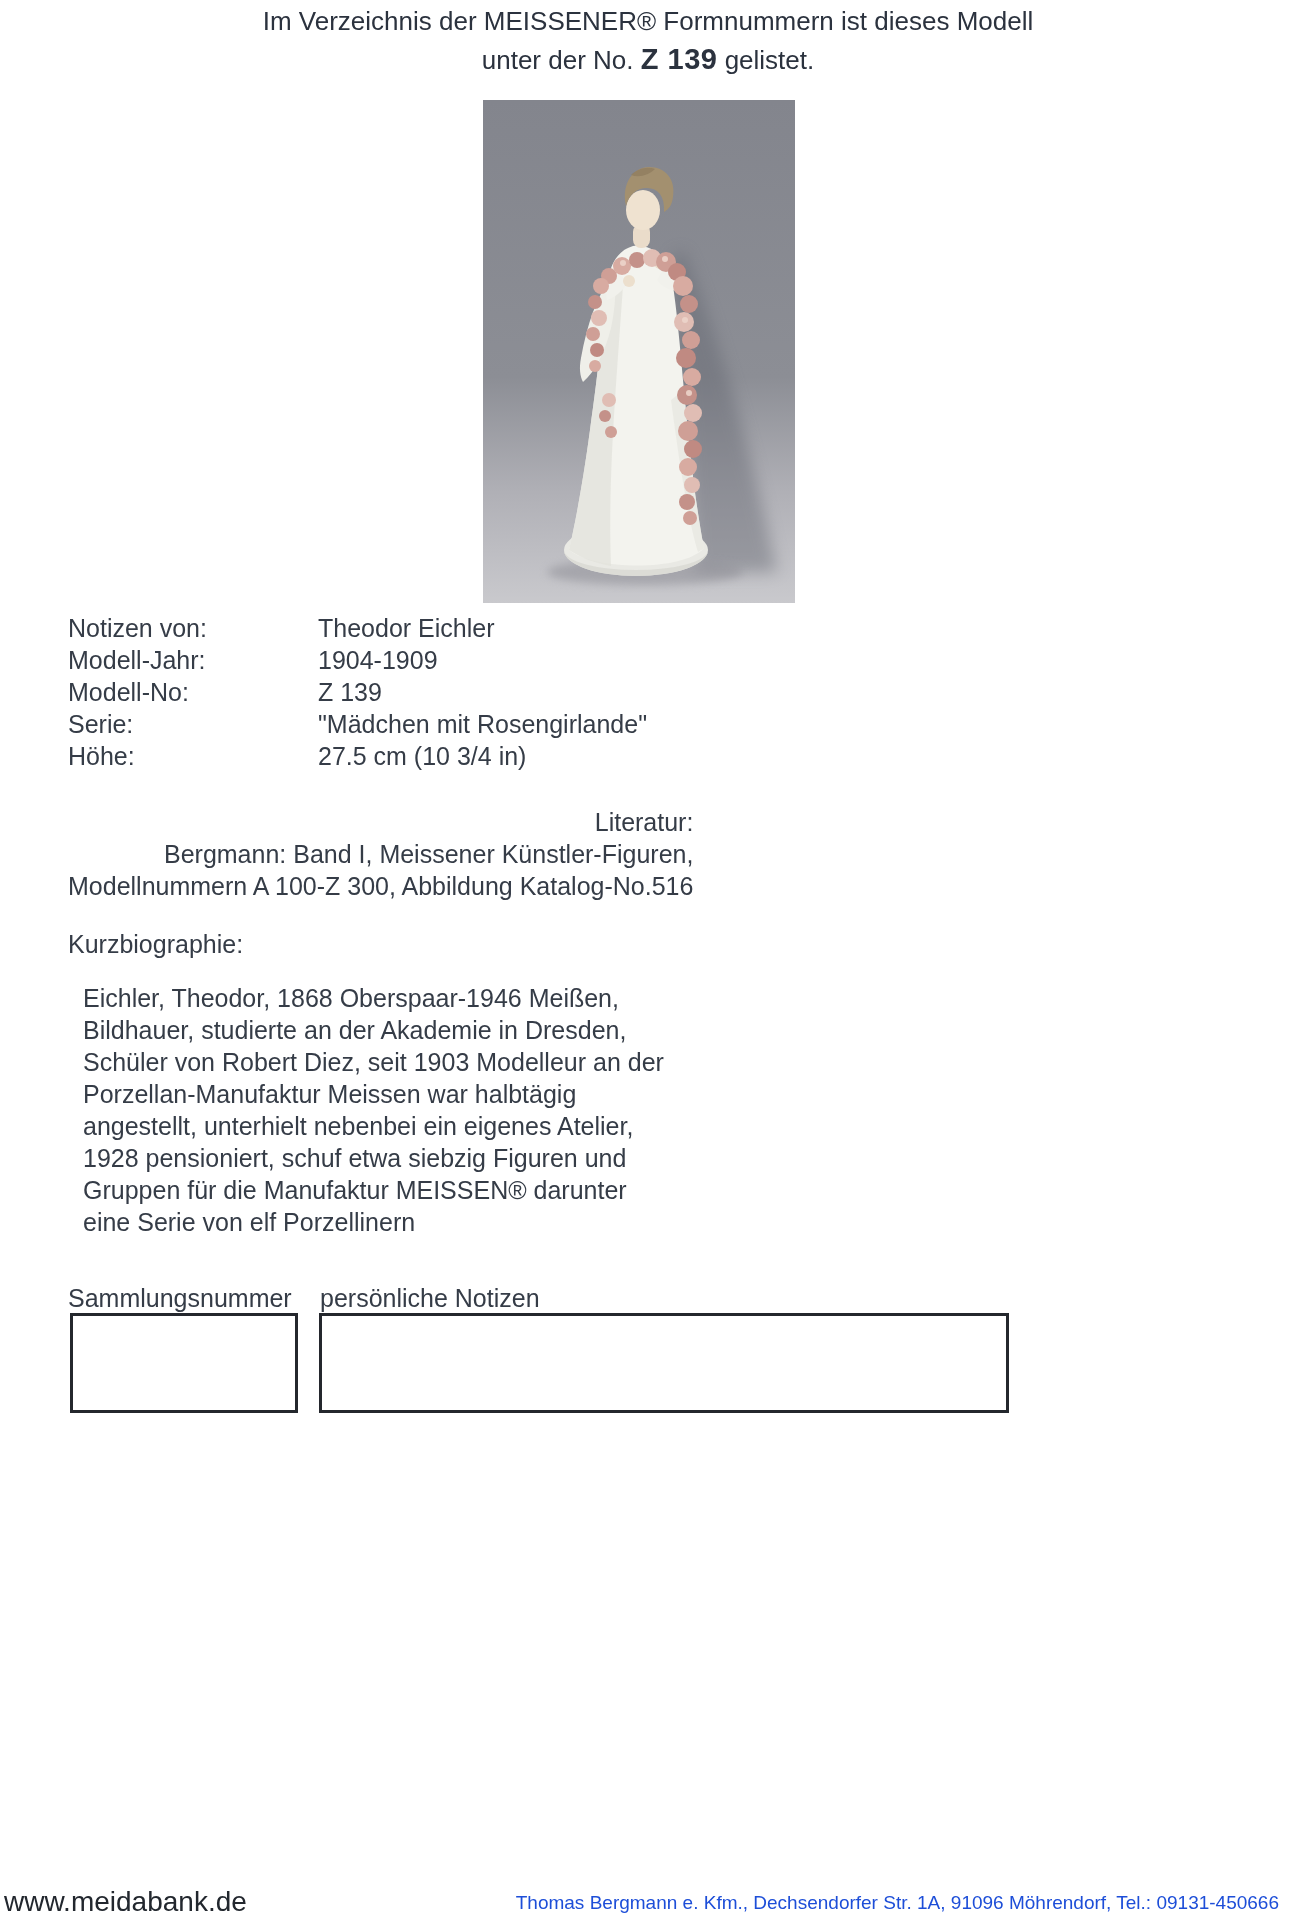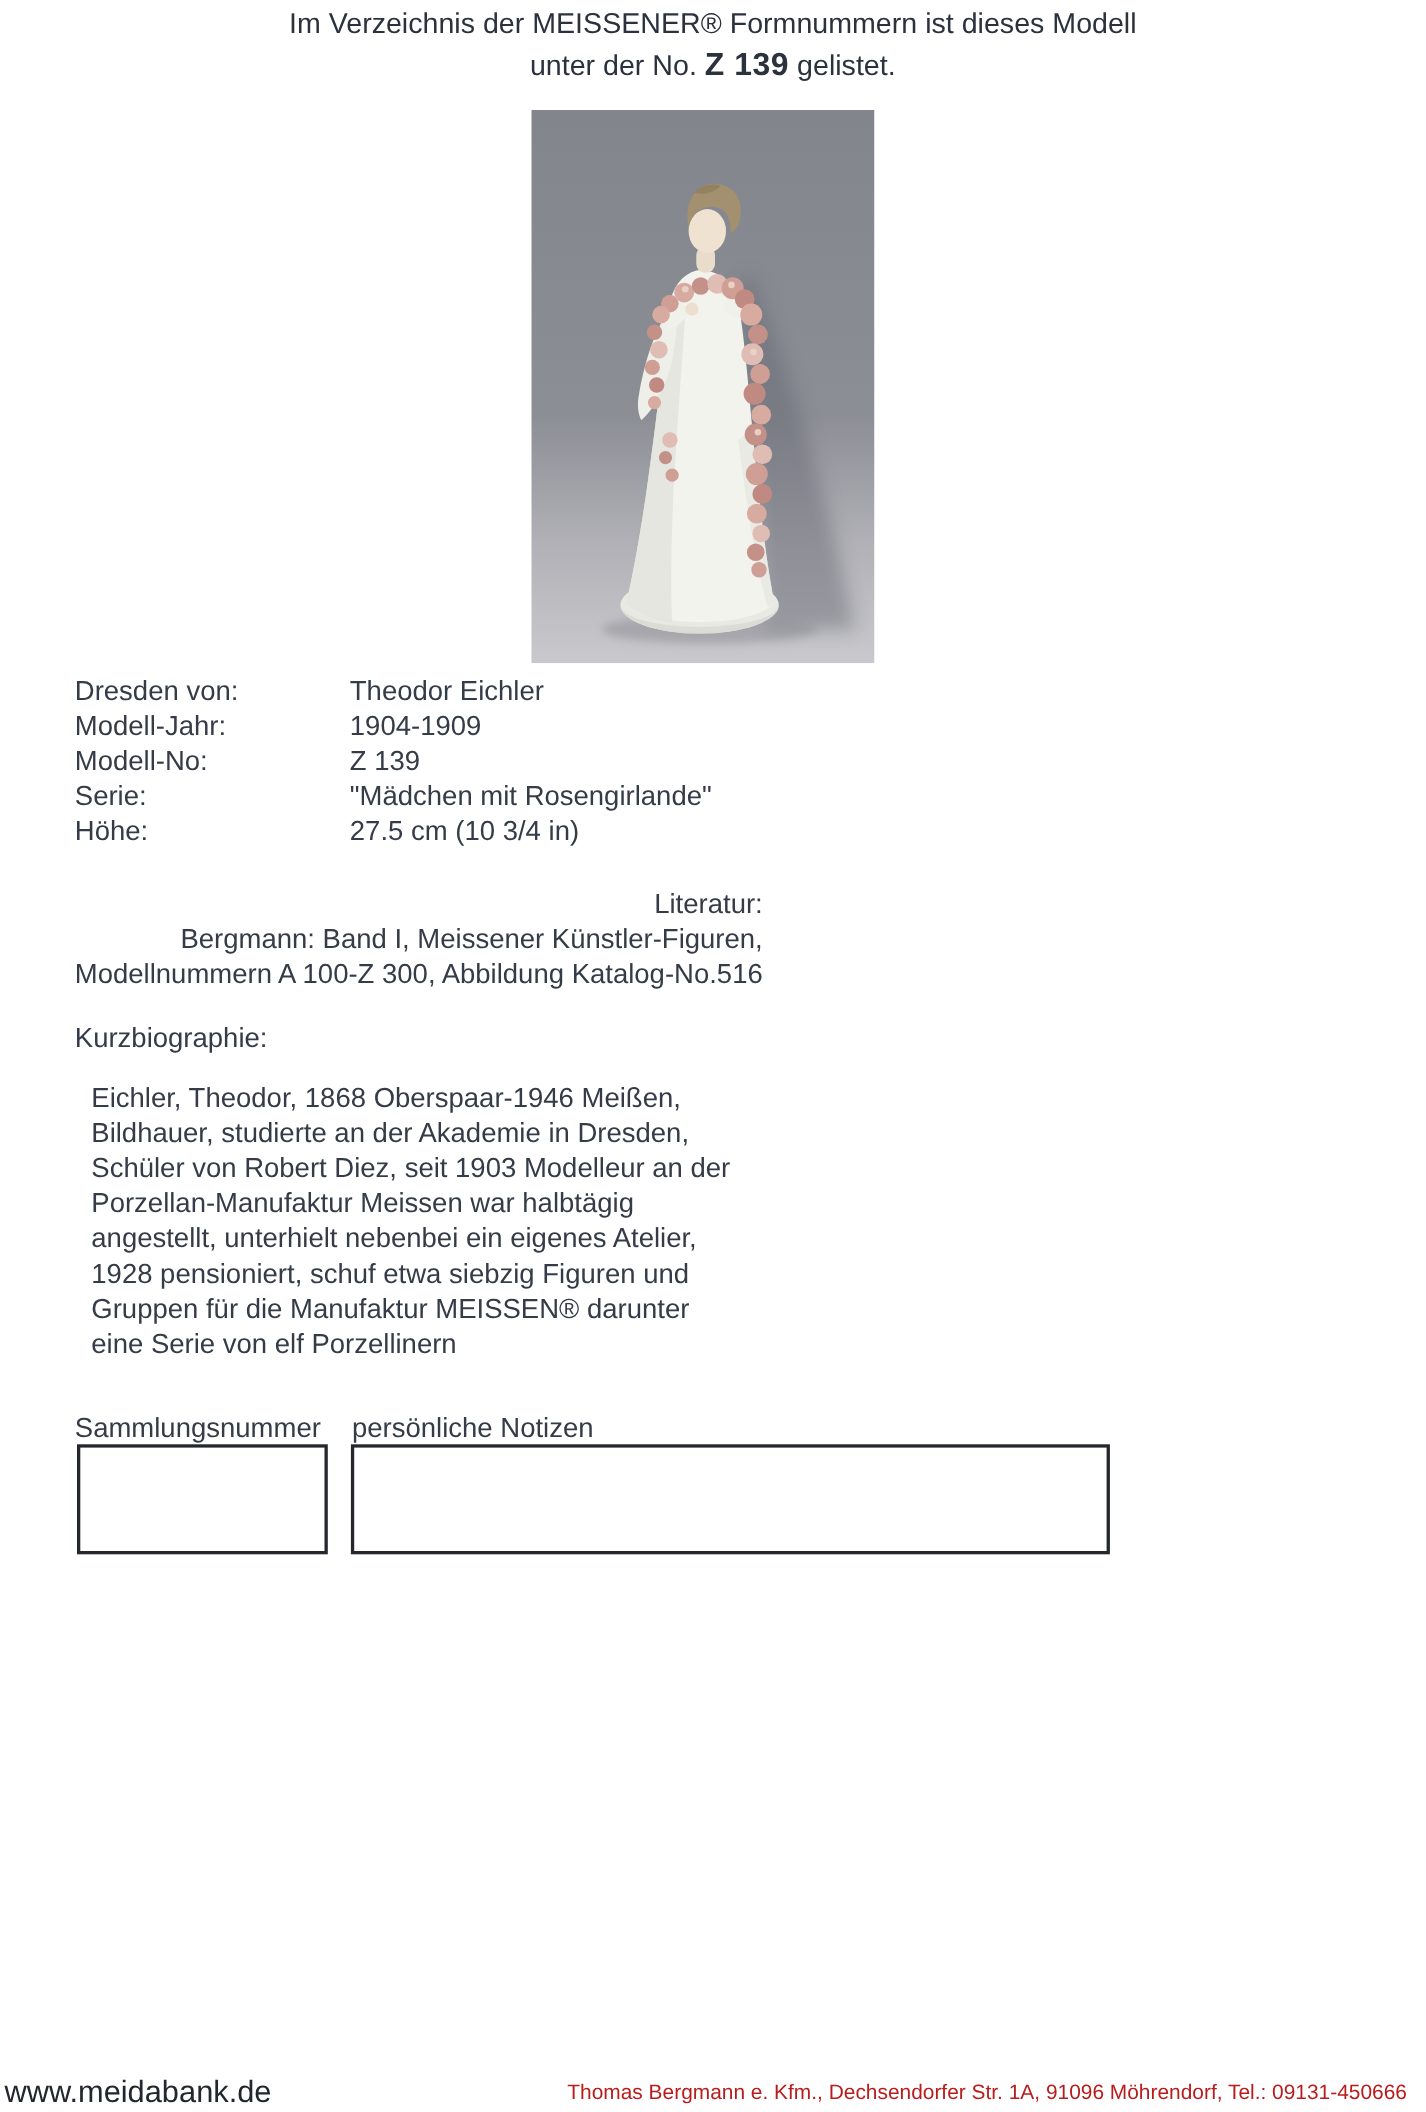--- a/index.html
+++ b/index.html
@@ -100,21 +100,21 @@
   .footer-left {
     position: absolute;
     left: 4px; top: 1886px;
     font-size: 28px;
     color: #22272e;
   }
   .footer-right {
     position: absolute;
     right: 17px; top: 1892px;
     font-size: 19px;
-    color: #b91c1c;
+    color: #1d4ed8;
     white-space: nowrap;
   }
 </style>
 </head>
 <body>
 
 <div class="page">
 
   <div class="header">
     <div>Im Verzeichnis der MEISSENER® Formnummern ist dieses Modell</div>
@@ -212,21 +212,21 @@
         <circle cx="182" cy="159" r="3" fill="#ecd4ca" opacity="0.9"></circle>
         <circle cx="202" cy="220" r="3" fill="#ecd4ca" opacity="0.9"></circle>
         <circle cx="206" cy="293" r="3" fill="#ecd4ca" opacity="0.9"></circle>
         <circle cx="140" cy="163" r="3" fill="#ecd4ca" opacity="0.9"></circle>
       </g>
     </svg>
   </div>
 
   <div class="details">
     <div class="row">
-      <div class="lbl">Dresden von:</div>
+      <div class="lbl">Notizen von:</div>
       <div class="val">Theodor Eichler</div>
     </div>
     <div class="row">
       <div class="lbl">Modell-Jahr:</div>
       <div class="val">1904-1909</div>
     </div>
     <div class="row">
       <div class="lbl">Modell-No:</div>
       <div class="val">Z 139</div>
     </div>

